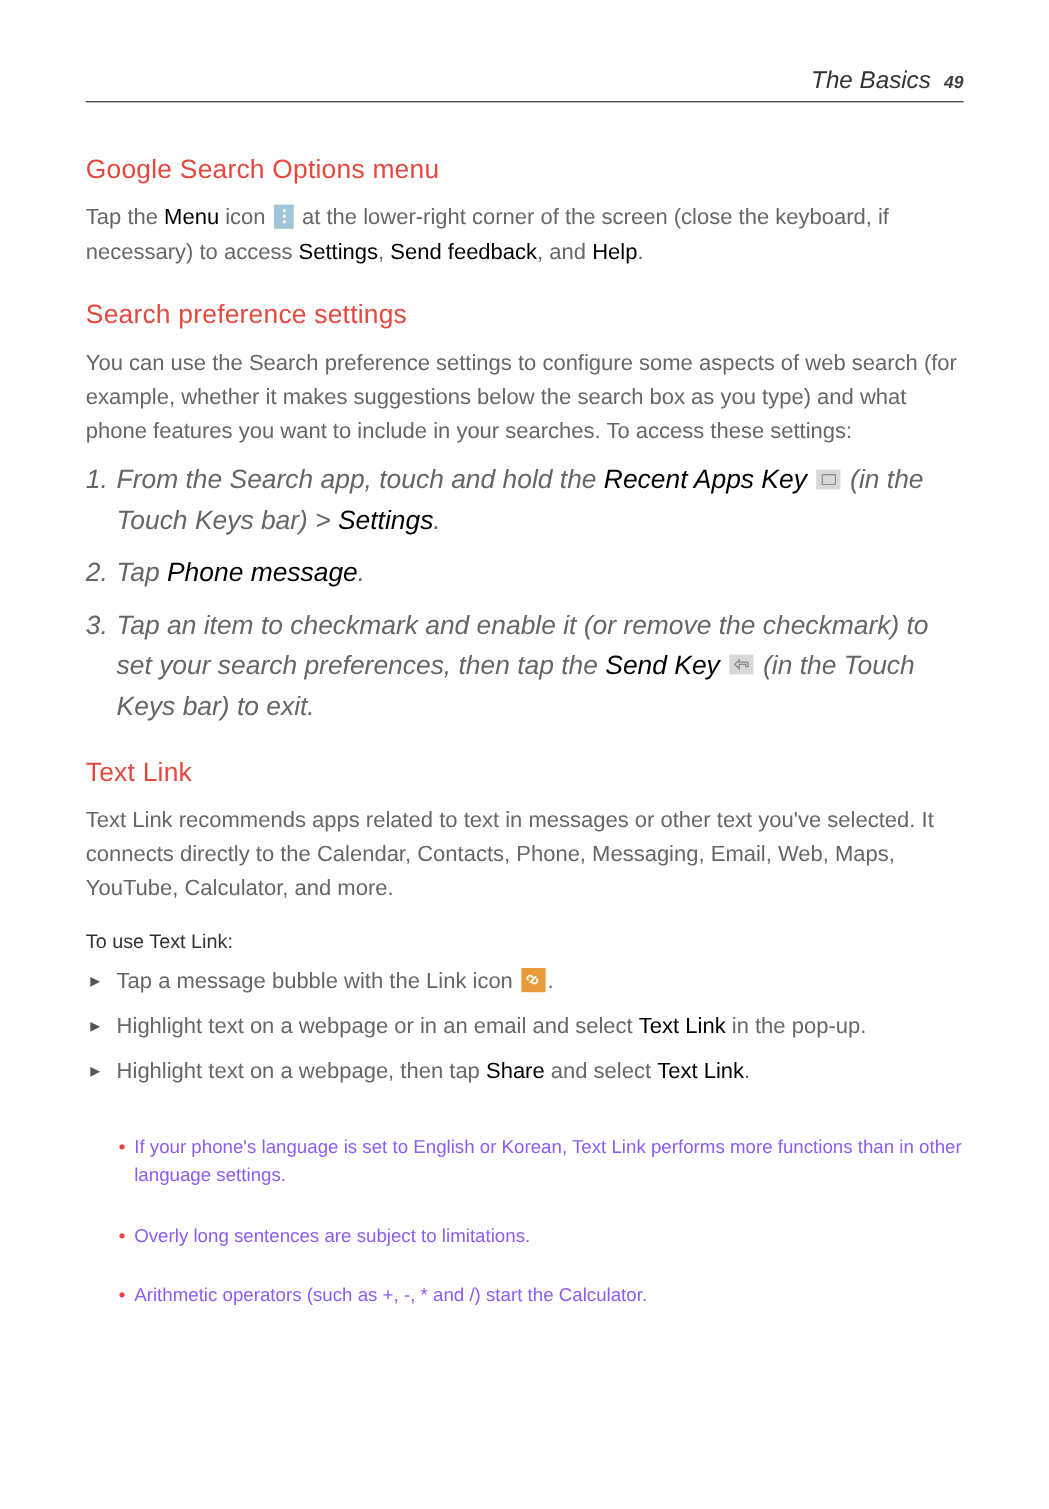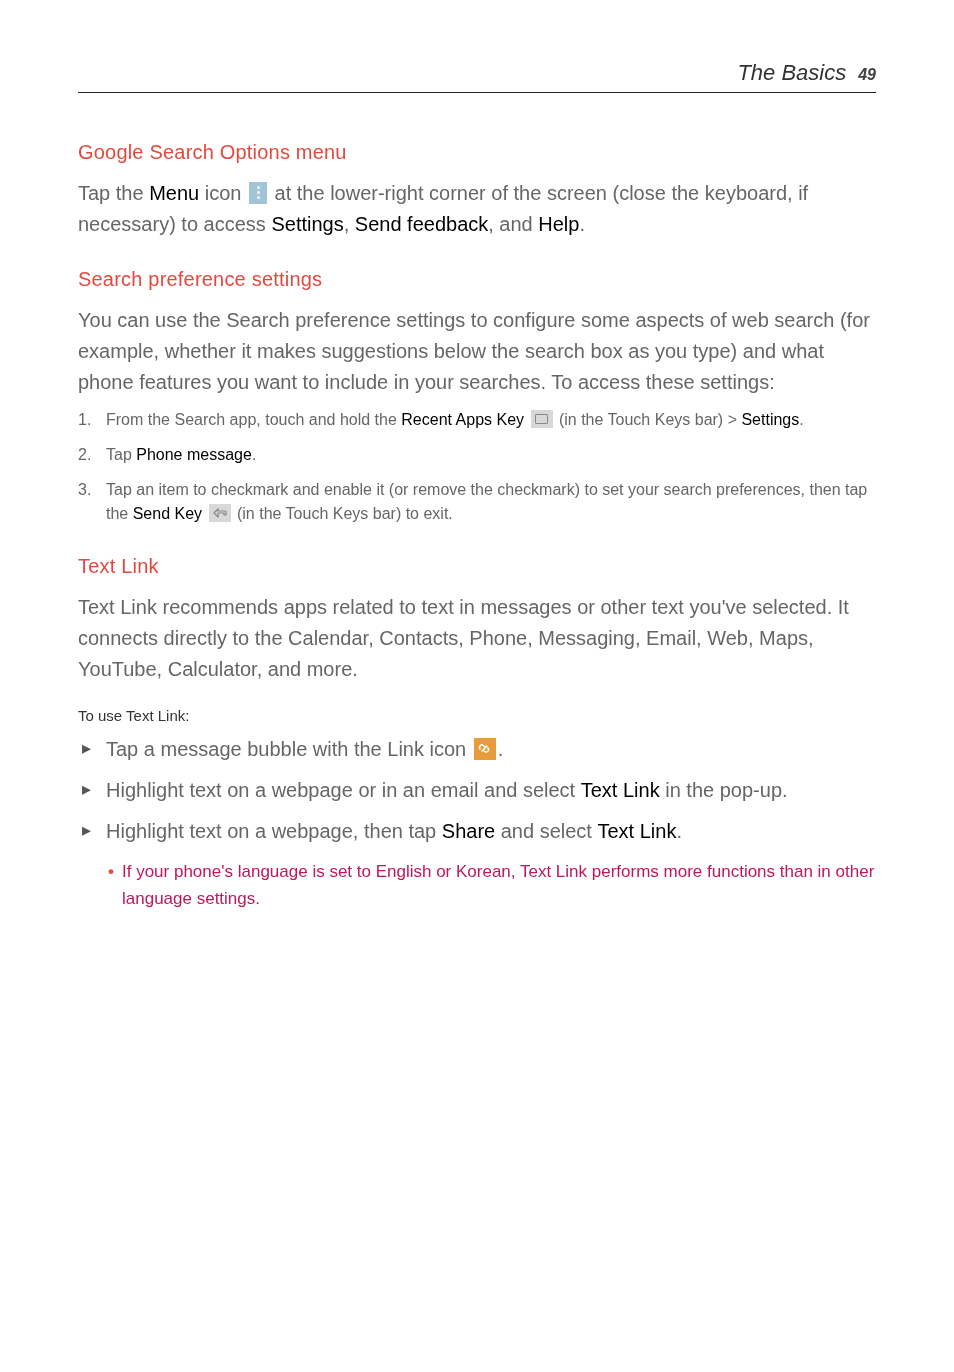--- a/index.html
+++ b/index.html
@@ -31,21 +31,21 @@
       font-weight: 400;
       margin-right: 12px;
     }
     .header-page {
       font-size: 16px;
       color: #404040;
       font-weight: 600;
     }
     .h1 {
       color: #e5483f;
-      font-size: 20px;
+      font-size: 24px;
       font-weight: 500;
       margin-bottom: 14px;
       margin-top: 28px;
       letter-spacing: 0.2px;
     }
     .h1:first-of-type {
       margin-top: 0;
     }
     .p {
       font-size: 20px;
@@ -57,38 +57,39 @@
     .bold {
       color: #000000;
       font-weight: 500;
     }
     .ol {
       list-style: none;
       counter-reset: item;
       margin-top: 10px;
     }
     .ol > li {
-      font-size: 16px;
+      font-size: 24px;
       line-height: 1.55;
       color: #666;
       font-weight: 300;
       margin-bottom: 10px;
       padding-left: 28px;
       position: relative;
+      font-style: italic;
     }
     .ol > li::before {
       counter-increment: item;
       content: counter(item) ".";
       position: absolute;
       left: 0;
       color: #666;
     }
     .h2 {
       color: #333;
-      font-size: 15px;
+      font-size: 18px;
       font-weight: 400;
       margin-top: 22px;
       margin-bottom: 10px;
     }
     .ul-arrow {
       list-style: none;
     }
     .ul-arrow > li {
       font-size: 20px;
       line-height: 1.55;
@@ -118,25 +119,26 @@
       flex-shrink: 0;
       padding-right: 12px;
       padding-top: 1px;
     }
     .notes-list {
       list-style: none;
     }
     .notes-list > li {
       font-size: 17px;
       line-height: 1.55;
-      color: #be185d;
+      color: #8b5cf6;
       font-weight: 300;
       margin-bottom: 6px;
       padding-left: 14px;
       position: relative;
+      margin-top: 28px;
     }
     .notes-list > li::before {
       content: "•";
       position: absolute;
       left: 0;
       color: #e5483f;
       font-weight: 700;
     }
     .icon-menu {
       display: inline-flex;
@@ -260,14 +262,16 @@
     <span>Highlight text on a webpage or in an email and select </span><span class="bold">Text Link</span><span> in the pop-up.</span>
   </li>
   <li>
     <span>Highlight text on a webpage, then tap </span><span class="bold">Share</span><span> and select </span><span class="bold">Text Link</span><span>.</span>
   </li>
 </ul>
 
 <div class="notes-block">
   <ul class="notes-list">
     <li>If your phone's language is set to English or Korean, Text Link performs more functions than in other language settings.</li>
+    <li>Overly long sentences are subject to limitations.</li>
+    <li>Arithmetic operators (such as +, -, * and /) start the Calculator.</li>
   </ul>
 </div>
 
 </body></html>

